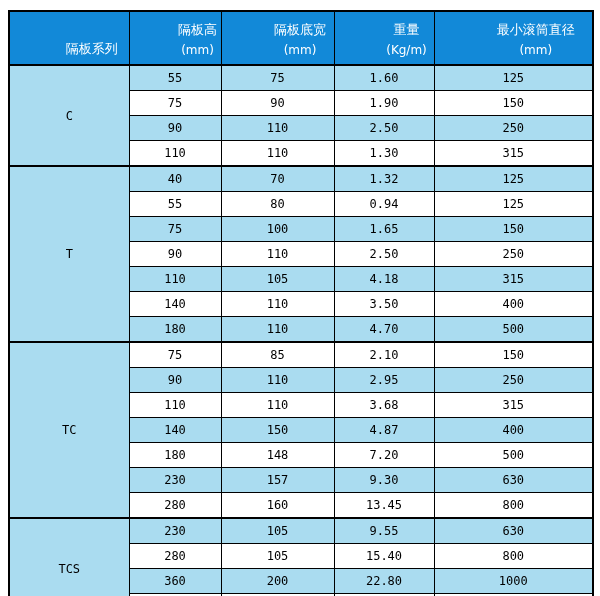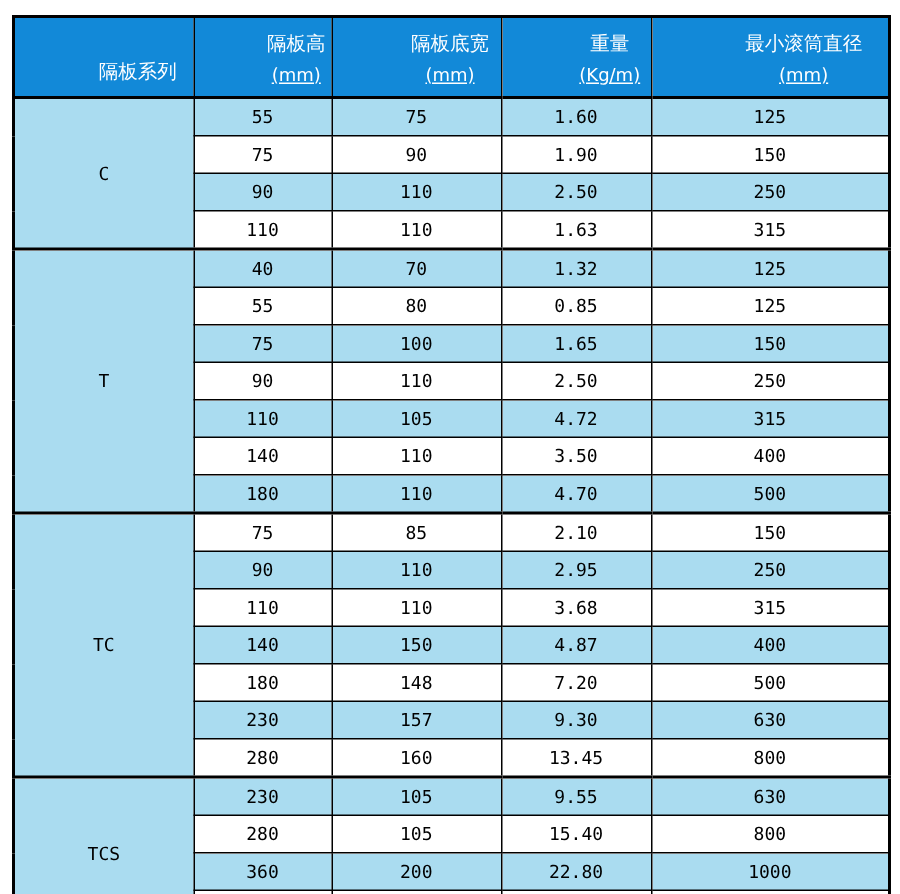--- a/index.html
+++ b/index.html
@@ -35,21 +35,21 @@
   }
   thead th{
     background:var(--header-bg);
     color:var(--header-text);
     font-size:13px;font-weight:normal;
     height:52px;
     border-bottom:2px solid var(--border);
     padding-left:45px;
   }
   thead th .hdr-label{display:block;line-height:1.0;padding-top:2px;}
-  thead th .hdr-unit{display:block;font-size:12px;line-height:1.0;margin-top:8px;text-decoration:underline;}
+  thead th .hdr-unit{display:block;font-size:12px;line-height:1.0;margin-top:8px;}
   thead th.single .hdr-label{margin-top:18px;text-align:center;}
   tbody td{
     font-family:"DejaVu Sans Mono","Liberation Mono",monospace;
     font-size:12px;color:var(--data-text);
     height:24px;
   }
   tbody td.series-cell{
     background:var(--stripe-bg);
     font-size:12px;
     border-left:2px solid var(--border);
@@ -110,52 +110,52 @@
         </tr>
         <tr class="alt">
           <td>90</td>
           <td>110</td>
           <td>2.50</td>
           <td>250</td>
         </tr>
         <tr class="plain">
           <td>110</td>
           <td>110</td>
-          <td>1.63</td>
+          <td>1.30</td>
           <td>315</td>
         </tr>
         <tr class="alt group-start">
           <td class="series-cell" rowspan="7">T</td>
           <td>40</td>
           <td>70</td>
           <td>1.32</td>
           <td>125</td>
         </tr>
         <tr class="plain">
           <td>55</td>
           <td>80</td>
-          <td>0.85</td>
+          <td>0.94</td>
           <td>125</td>
         </tr>
         <tr class="alt">
           <td>75</td>
           <td>100</td>
           <td>1.65</td>
           <td>150</td>
         </tr>
         <tr class="plain">
           <td>90</td>
           <td>110</td>
           <td>2.50</td>
           <td>250</td>
         </tr>
         <tr class="alt">
           <td>110</td>
           <td>105</td>
-          <td>4.72</td>
+          <td>4.18</td>
           <td>315</td>
         </tr>
         <tr class="plain">
           <td>140</td>
           <td>110</td>
           <td>3.50</td>
           <td>400</td>
         </tr>
         <tr class="alt">
           <td>180</td>

